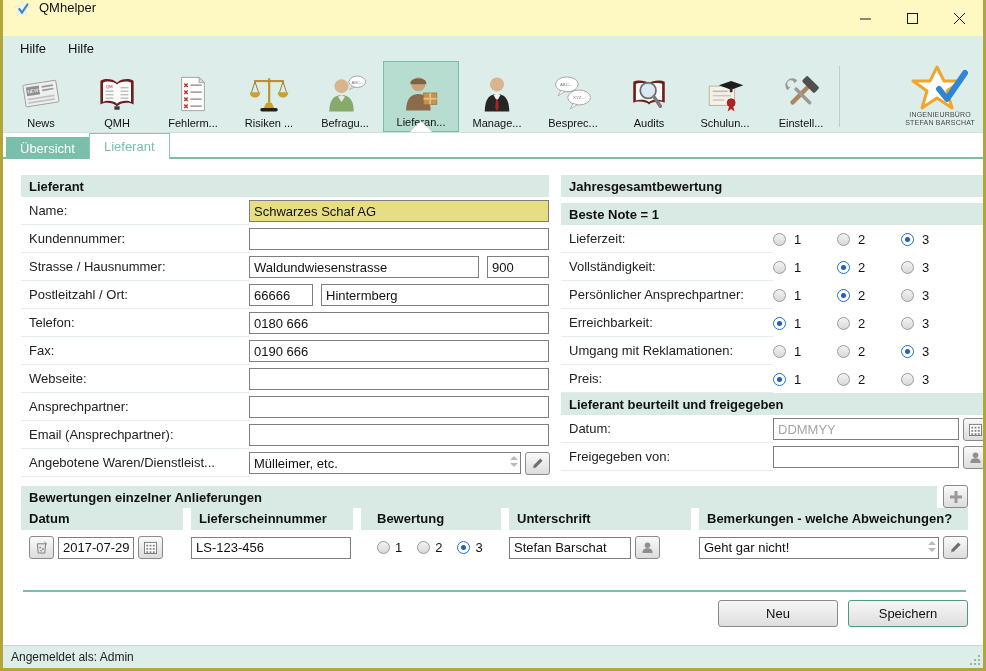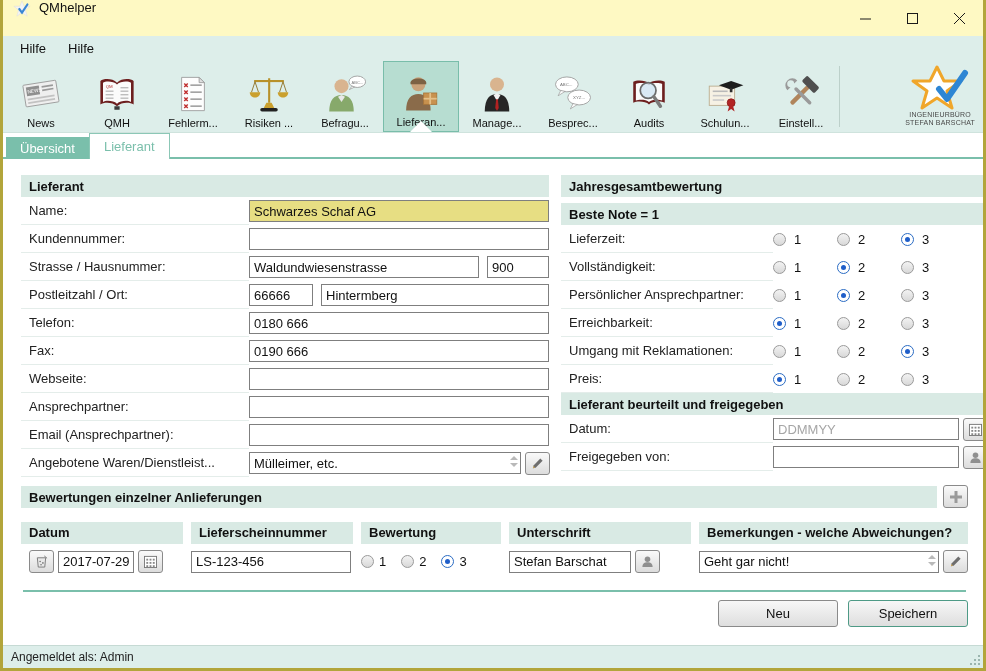--- a/index.html
+++ b/index.html
@@ -66,23 +66,23 @@
   .radio-group { display:flex; align-items:center; }
   .radio-cell { display:flex; align-items:center; gap:8px; width:64px; font-size:13px; color:#111; }
   .radio { width:13px; height:13px; border-radius:50%; border:1px solid #9a9a9a; background:linear-gradient(#f3f3f3,#d8d8d8); position:relative; flex:none; }
   .radio.checked { background:#fff; border-color:#2b6cc4; }
   .radio.checked::after { content:''; position:absolute; left:3px; top:3px; width:5px; height:5px; border-radius:50%; background:#1f5ec9; }
 
   
   .deliv-header-row { display:flex; align-items:center; margin-top:8px; }
   .deliv-band { flex:1; }
   .deliv-plus { margin-left:6px; }
-  .grid-cols { display:flex; gap:8px; margin-top:14px; }
+  .grid-cols { display:flex; gap:8px; margin-top:0; }
   .col-h { background:#d9eae4; font-weight:bold; font-size:13px; color:#111; padding:3px 8px; height:22px; }
-  .c1 { width:162px; flex:none; } .c2 { width:162px; flex:none; } .c3 { width:140px; flex:none; } .c4 { width:182px; flex:none; } .c5 { flex:1; }
+  .c1 { width:162px; flex:none; } .c2 { width:162px; flex:none; } .c3 { width:140px; flex:none;padding-left:16px; } .c4 { width:182px; flex:none; } .c5 { flex:1; }
   .grid-row { display:flex; gap:8px; margin-top:6px; align-items:center; }
   .cell { display:flex; align-items:center; gap:4px; }
   .date-input { width:76px; }
   .ls-input { width:160px; }
   .sig-input { width:122px; }
   .row-radios .radio-cell { width:auto; gap:5px; margin-right:11px; }
 
   
   .bottom-area { margin-top:auto; padding-bottom:12px; }
   .sep-line { height:2px; background:#7abfab; margin:0 2px 8px 2px; }

